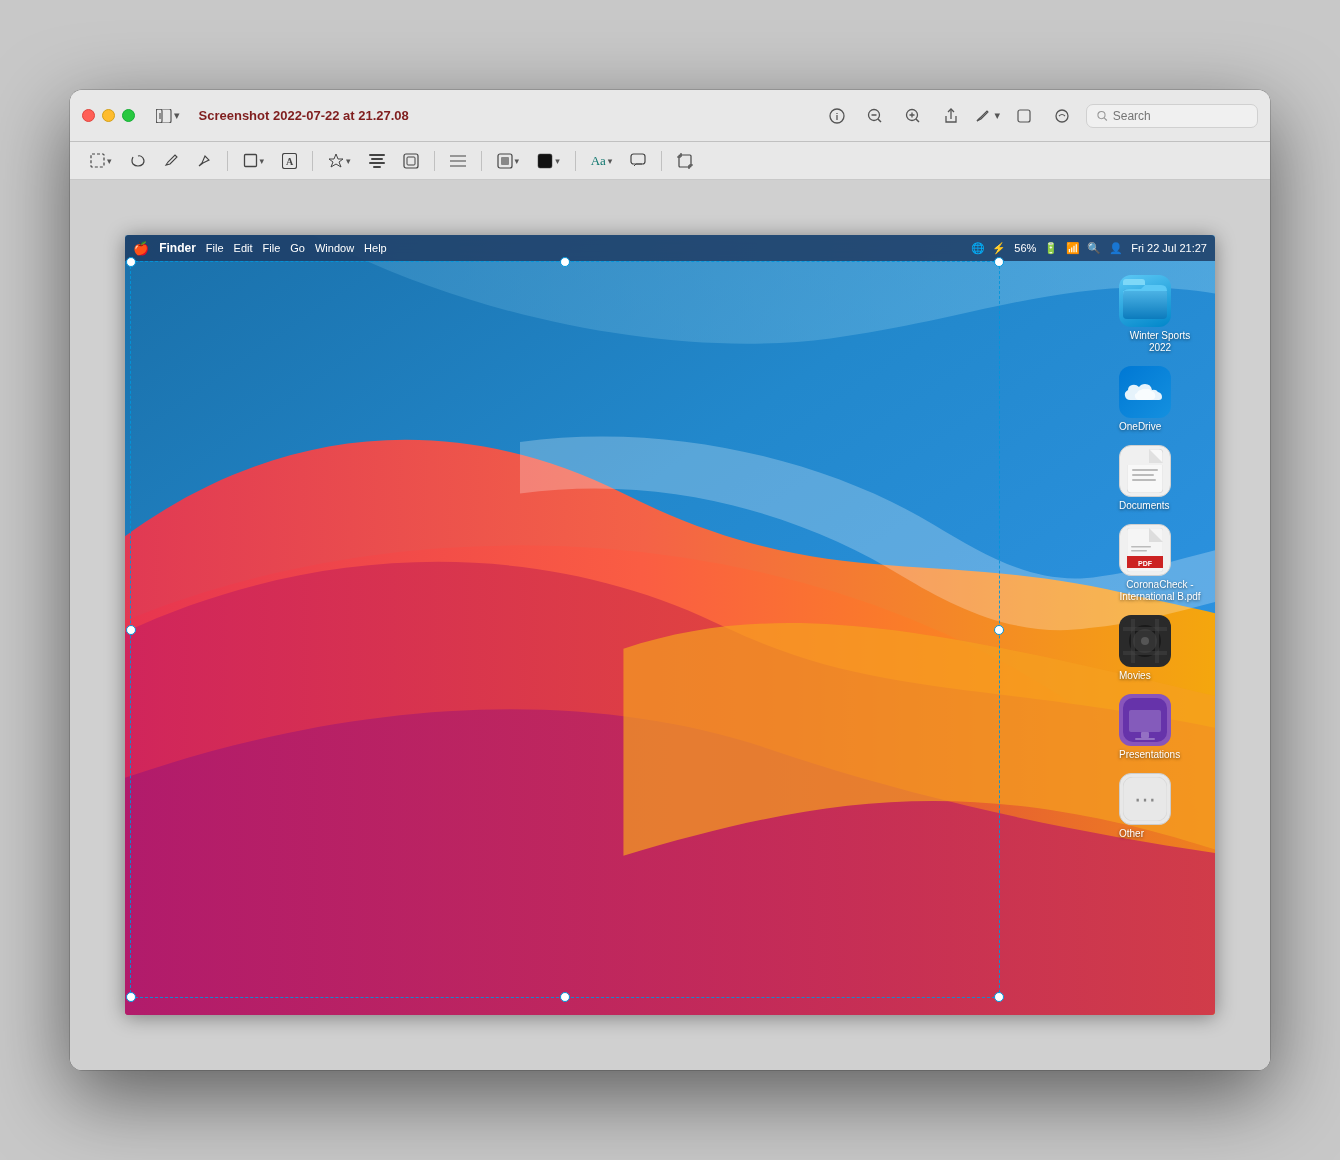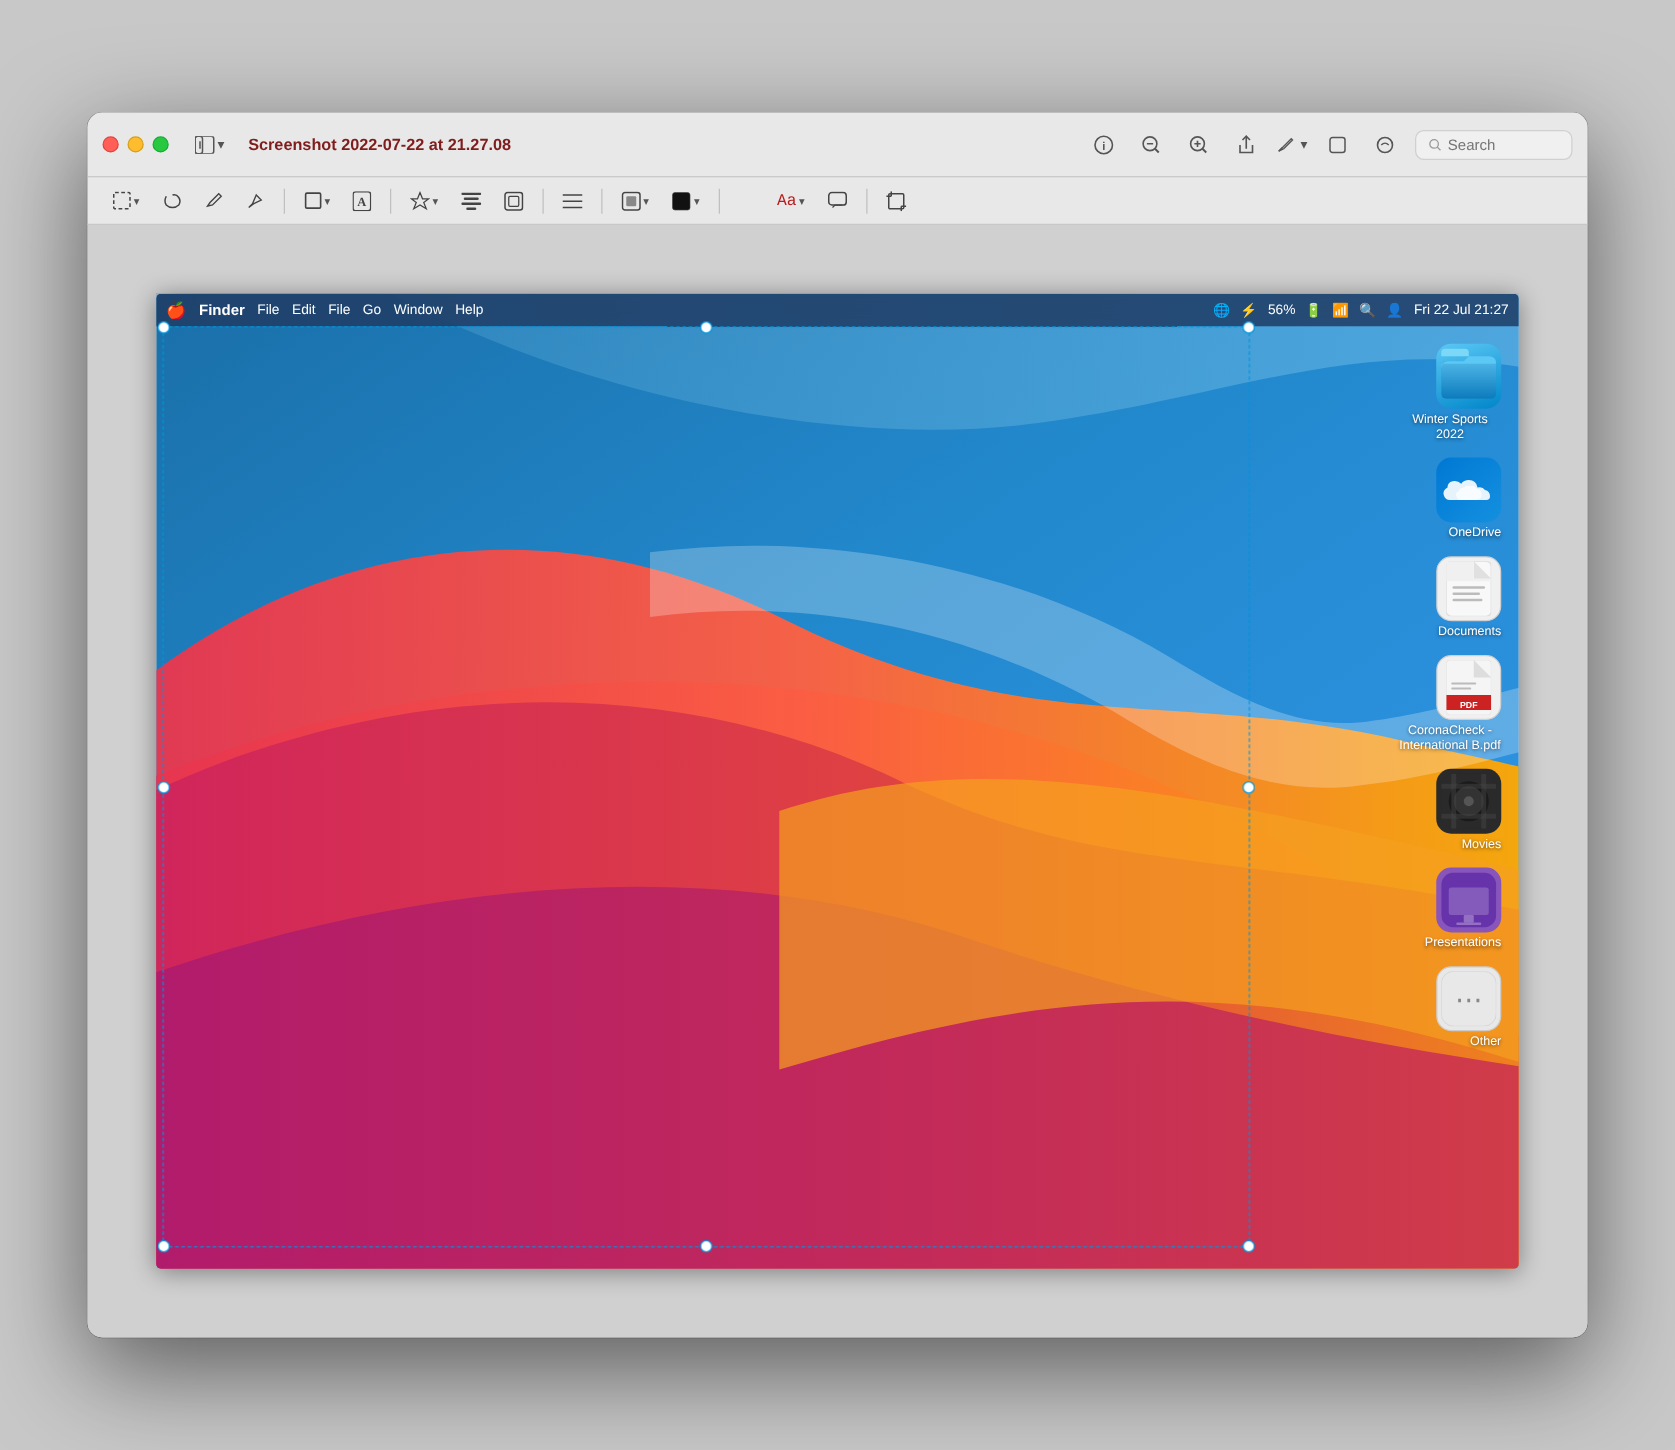--- a/index.html
+++ b/index.html
@@ -101,21 +101,21 @@
     }
 
     .search-box {
       display: flex;
       align-items: center;
       background: #f0f0f0;
       border: 0.5px solid #d0d0d0;
       border-radius: 7px;
       padding: 4px 10px;
       gap: 5px;
-      width: 126px;
+      width: 172px;
     }
 
     .search-box input {
       border: none;
       background: transparent;
       font-size: 12px;
       color: #999;
       outline: none;
       width: 100%;
     }
@@ -237,21 +237,21 @@
       flex-direction: column;
       align-items: center;
       padding: 10px 5px;
       gap: 4px;
       z-index: 5;
     }
 
     .desktop-icon {
       display: flex;
       flex-direction: column;
-      align-items: flex-end;
+      align-items: flex-start;
       gap: 3px;
       width: 90px;
       padding: 4px;
       border-radius: 6px;
       cursor: pointer;
     }
 
     .icon-img {
       width: 52px;
       height: 52px;
@@ -516,21 +516,21 @@
       <span style="font-size:9px;color:#555;">▾</span>
     </div>
     <div class="toolbar-btn">
       <svg width="16" height="16" viewBox="0 0 16 16" fill="none">
         <rect x="1" y="1" width="14" height="14" rx="2" fill="#111" stroke="#444" stroke-width="0.5"></rect>
       </svg>
       <span style="font-size:9px;color:#555;">▾</span>
     </div>
     <div class="toolbar-separator"></div>
     <div class="toolbar-btn">
-      <span style="font-size:13px; color:#b91c1c; font-family:Liberation Mono, monospace;margin-left:31px;">Aa</span>
+      <span style="font-size:13px; color:#0f766e; font-family:Liberation Serif, serif;">Aa</span>
       <span style="font-size:9px;color:#555;">▾</span>
     </div>
     <div class="toolbar-btn">
       <svg width="16" height="15" viewBox="0 0 16 15" fill="none">
         <rect x="1" y="1" width="14" height="10" rx="2.5" stroke="#444" stroke-width="1.2"></rect>
         <path d="M4 13 L6 11 L12 11" stroke="#444" stroke-width="1" fill="none"></path>
       </svg>
     </div>
     <div class="toolbar-separator"></div>
     <div class="toolbar-btn">

